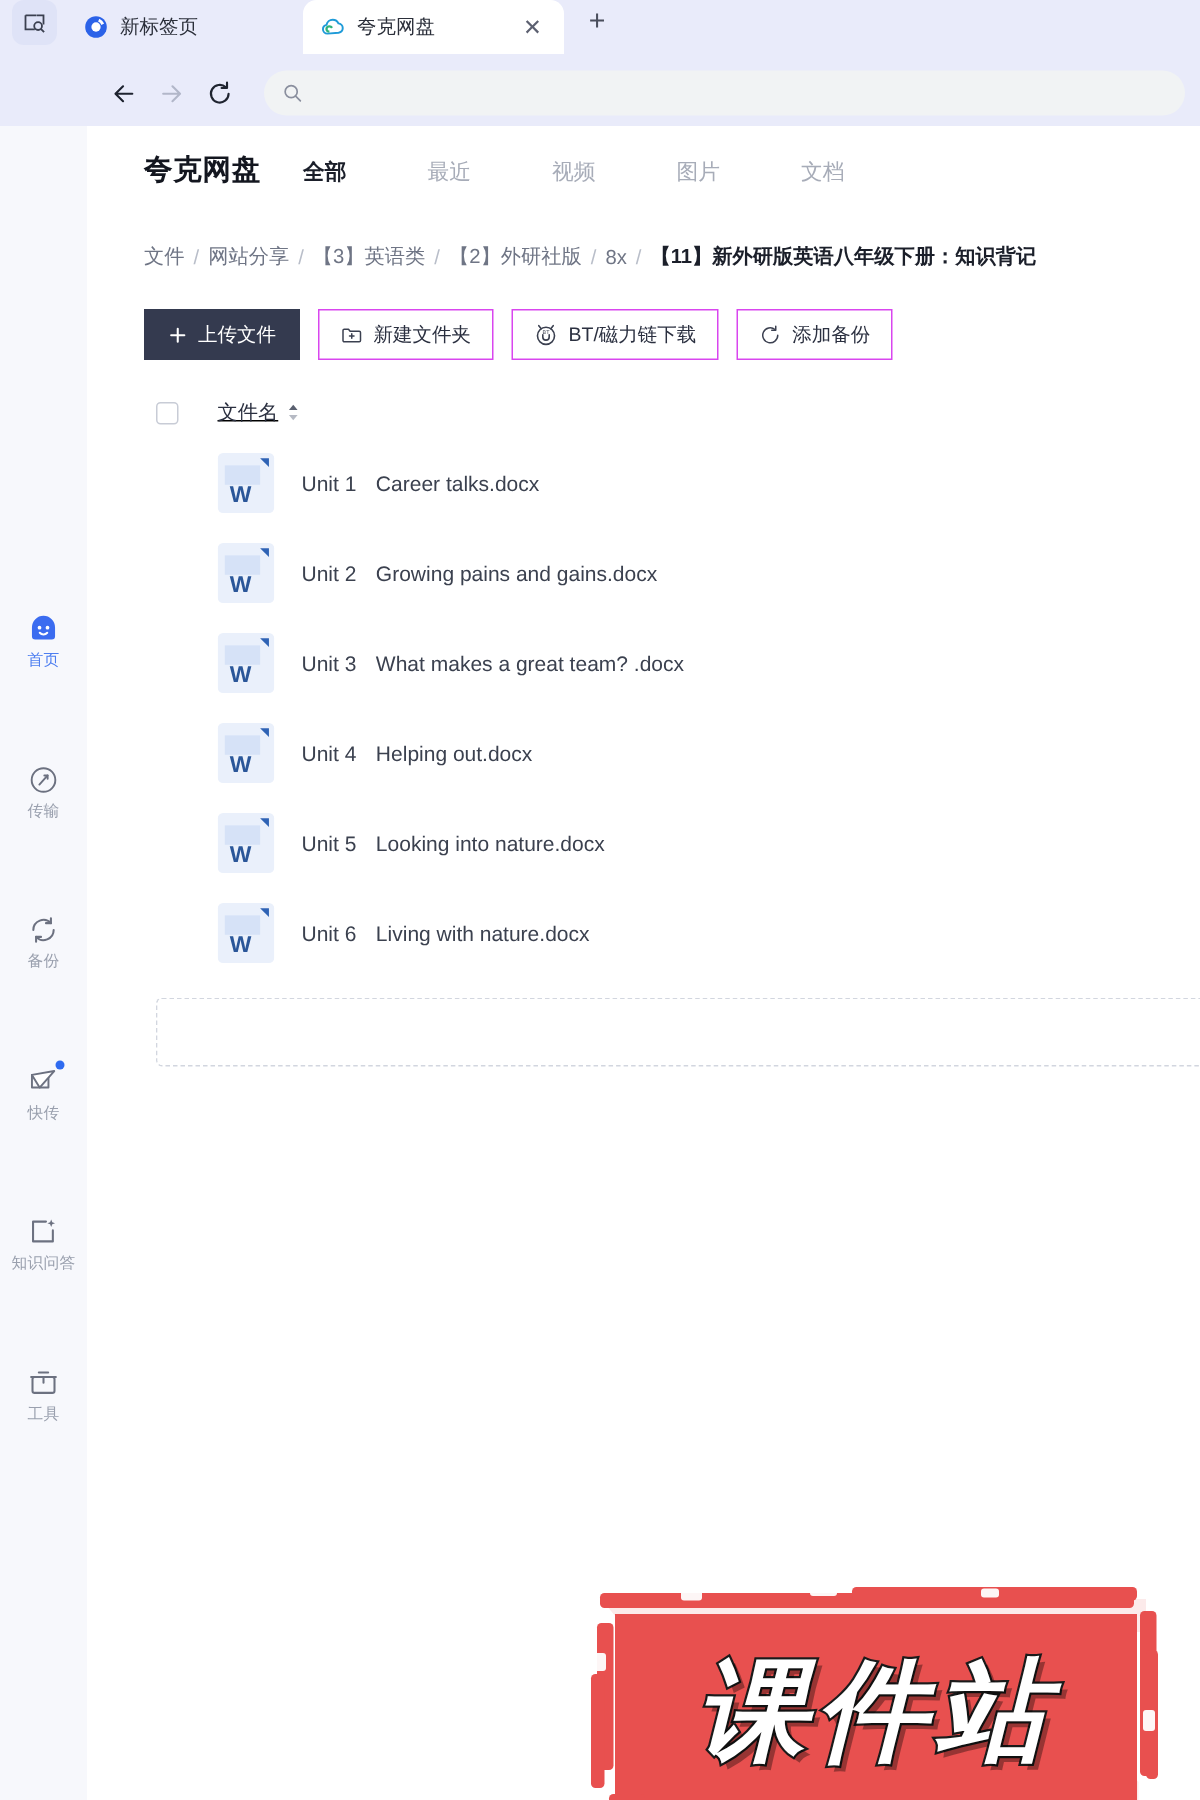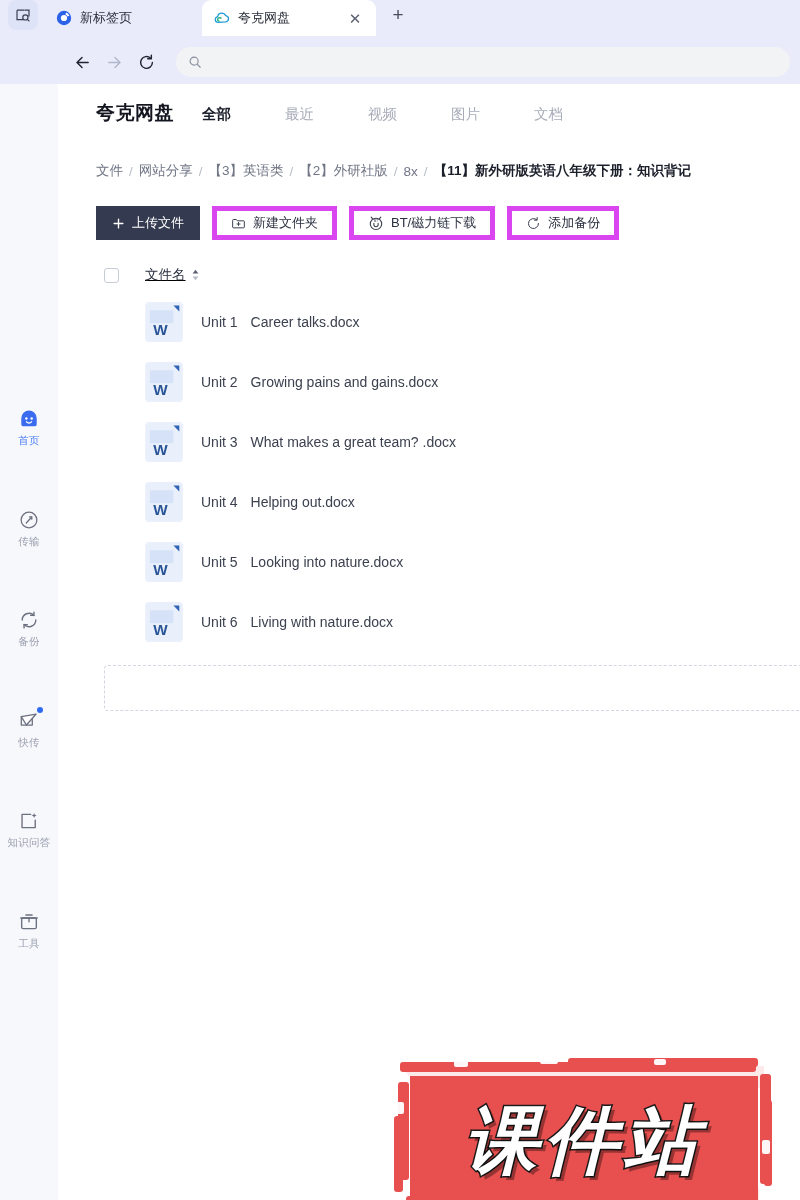--- a/index.html
+++ b/index.html
@@ -157,21 +157,21 @@
     padding: 0 14px;
     font-size: 13px;
     white-space: nowrap;
   }
   .btn-primary {
     background: #343a4f; color: #ffffff;
     padding: 0 16px;
   }
   .btn-ghost {
     background: #ffffff; color: #2b3040;
-    border: 5px solid #d946ef;
+    border: 1px solid #d946ef;
   }
 
   .list-head {
     margin-top: 26px;
     display: flex; align-items: center; gap: 26px;
     padding-left: 8px;
     text-decoration: underline;
   }
   .checkbox {
     width: 15px; height: 15px;

